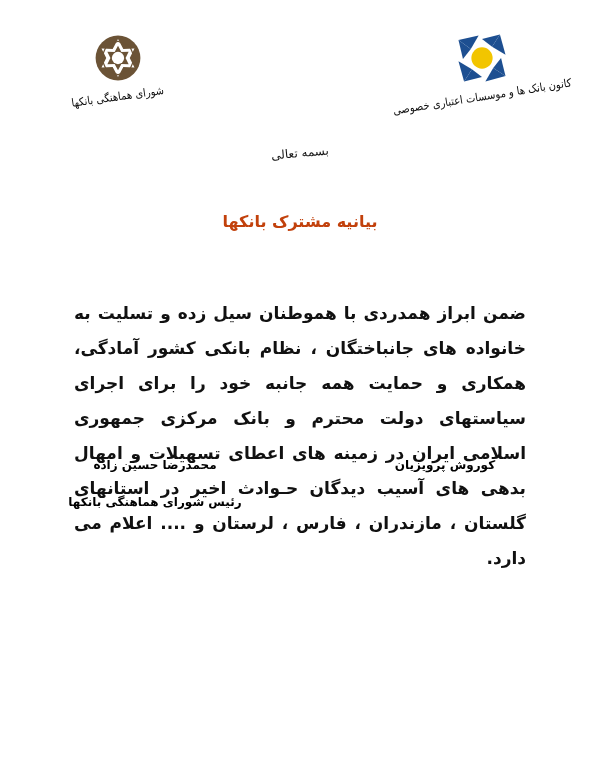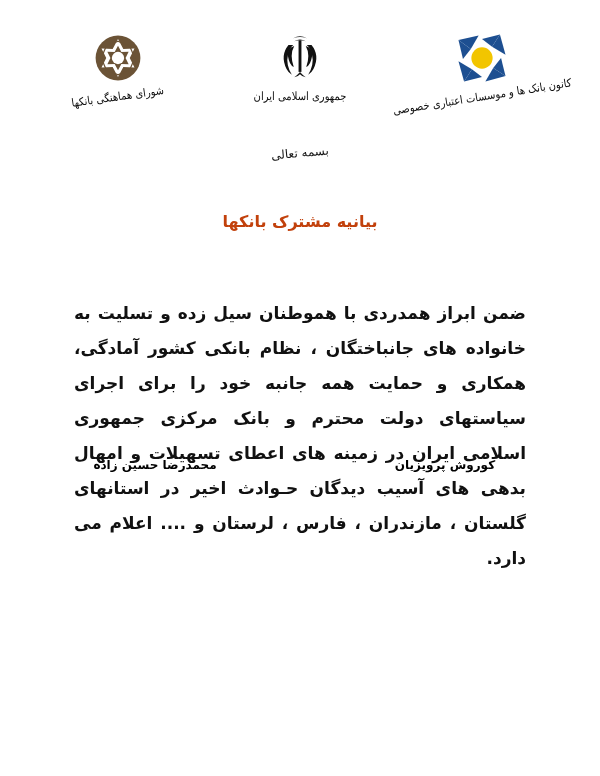--- a/index.html
+++ b/index.html
@@ -157,44 +157,20 @@
             </g>
             <g stroke="#6b5336" stroke-width="2.2" fill="none">
               <polygon points="0,-30 21,-21 30,0 21,21 0,30 -21,21 -30,0 -21,-21"></polygon>
             </g>
           </g>
         </svg>
       </div>
       <div class="logo-caption">شورای هماهنگی بانکها</div>
     </div>
 
-    <div class="logo-block center">
-      <div class="logo-mark">
-        <svg width="48" height="54" viewBox="0 0 100 110" aria-hidden="true">
-          <g fill="#111111">
-
-            <path d="M47 18 h6 v66 h-6 z"></path>
-
-            <path d="M36 14 q14 -9 28 0 q-14 -5 -28 0 z"></path>
-            <path d="M38 20 q12 -7 24 0 q-12 -4 -24 0 z"></path>
-
-            <path d="M38 30 q-10 18 -1 44 q-9 -4 -12 -22 q-3 -17 13 -22 z"></path>
-
-            <path d="M62 30 q10 18 1 44 q9 -4 12 -22 q3 -17 -13 -22 z"></path>
-
-            <path d="M26 28 q-18 22 -4 50 q4 8 11 12 q-13 -22 -8 -42 q3 -13 11 -20 z"></path>
-
-            <path d="M74 28 q18 22 4 50 q-4 8 -11 12 q13 -22 8 -42 q-3 -13 -11 -20 z"></path>
-
-            <path d="M50 84 q-7 8 -12 11 q9 -2 12 -6 q3 4 12 6 q-5 -3 -12 -11 z"></path>
-          </g>
-        </svg>
-      </div>
-      <div class="logo-caption">جمهوری اسلامی ایران</div>
-    </div>
 
     <div class="logo-block left">
       <div class="logo-mark">
         <svg width="58" height="56" viewBox="0 0 100 100" aria-hidden="true">
           <g fill="#1d4f91">
             <polygon points="8,18 44,10 30,34"></polygon>
             <polygon points="8,18 30,34 16,52"></polygon>
             <polygon points="82,8 92,44 68,30"></polygon>
             <polygon points="82,8 68,30 50,16"></polygon>
             <polygon points="92,82 56,92 70,68"></polygon>
@@ -215,20 +191,21 @@
   <div class="doc-title">بیانیه مشترک بانکها</div>
 
   <div class="body-text">
     <p>ضمن ابراز همدردی با هموطنان سیل زده و تسلیت به خانواده های جانباختگان ، نظام بانکی کشور آمادگی، همکاری و حمایت همه جانبه خود را برای اجرای سیاستهای دولت  محترم  و بانک مرکزی جمهوری اسلامی ایران در زمینه های اعطای تسهیلات و امهال بدهی های آسیب دیدگان حـوادث اخیر در استانهای گلستان ، مازندران ، فارس ، لرستان و .... اعلام می دارد.</p>
   </div>
 
   <div class="sign-area">
 
     <div class="sign-col">
       <div class="sign-name">محمدرضا حسین زاده</div>
+      <div class="sign-role-1">رئیس شورای هماهنگی بانکها</div>
       <div class="sign-role-2"></div>
     </div>
 
     <div class="sign-col">
       <div class="sign-name">کوروش پرویزیان</div>
     </div>
 
   </div>
 
 </div>

